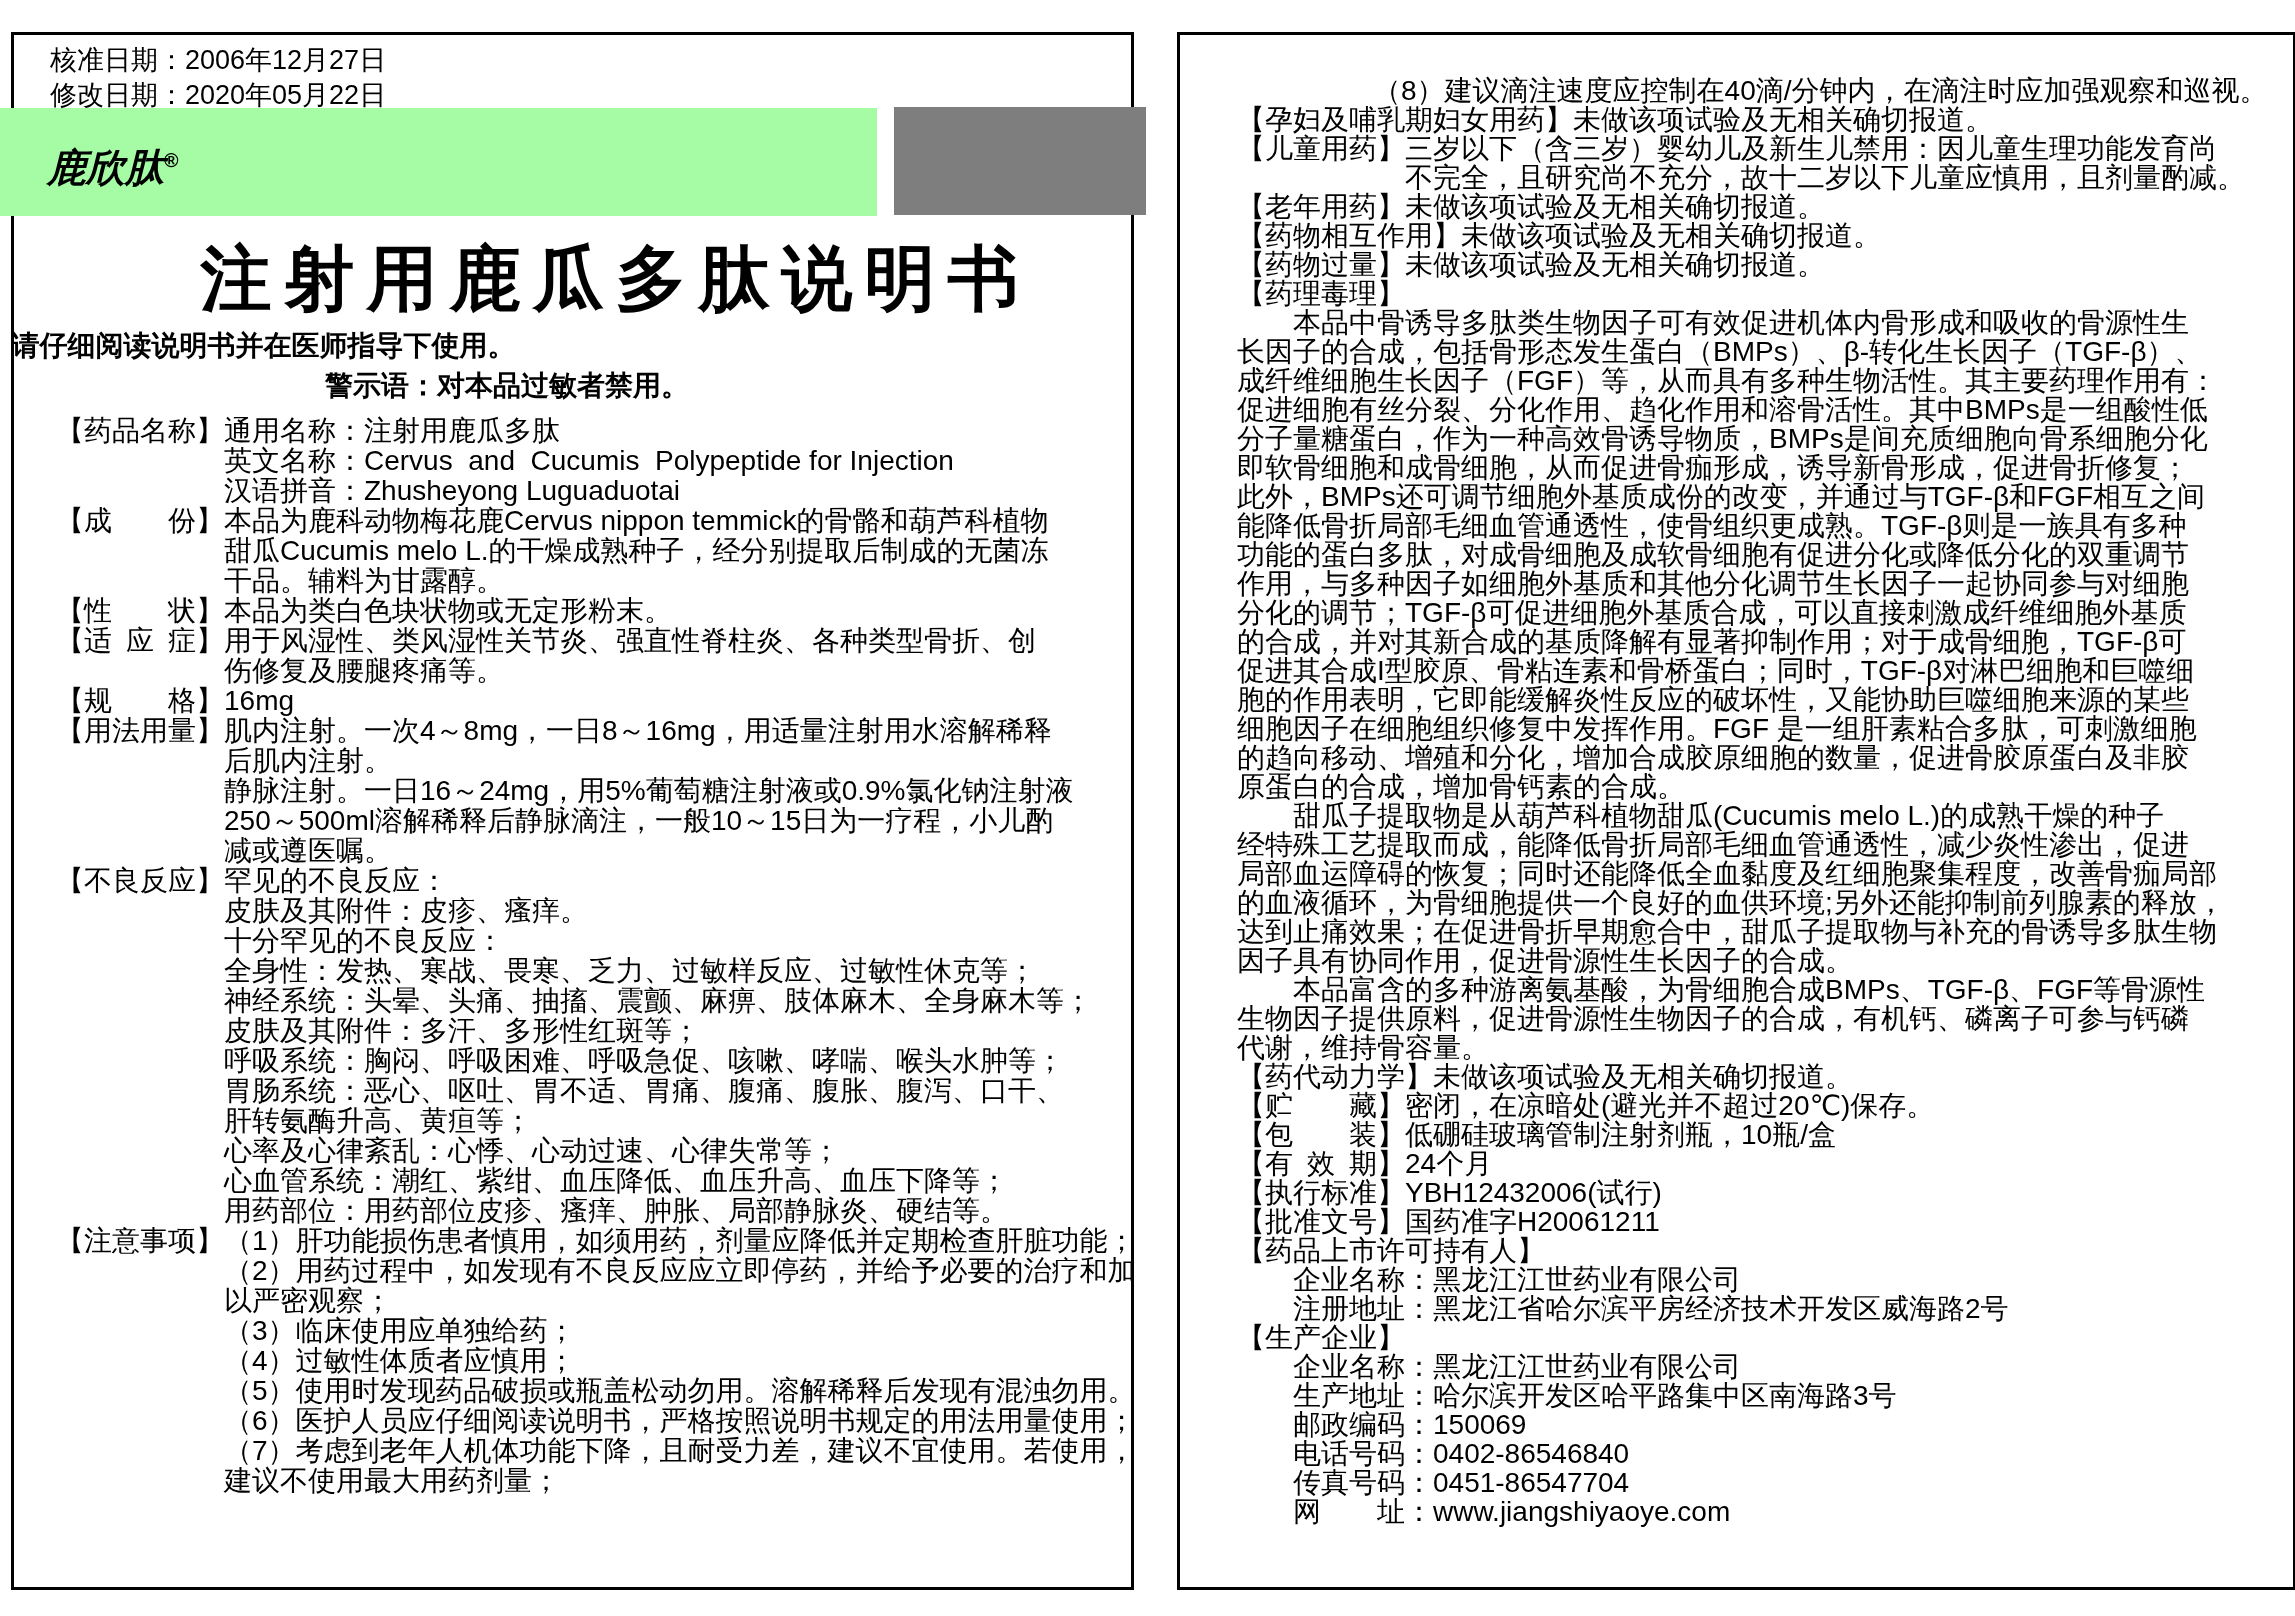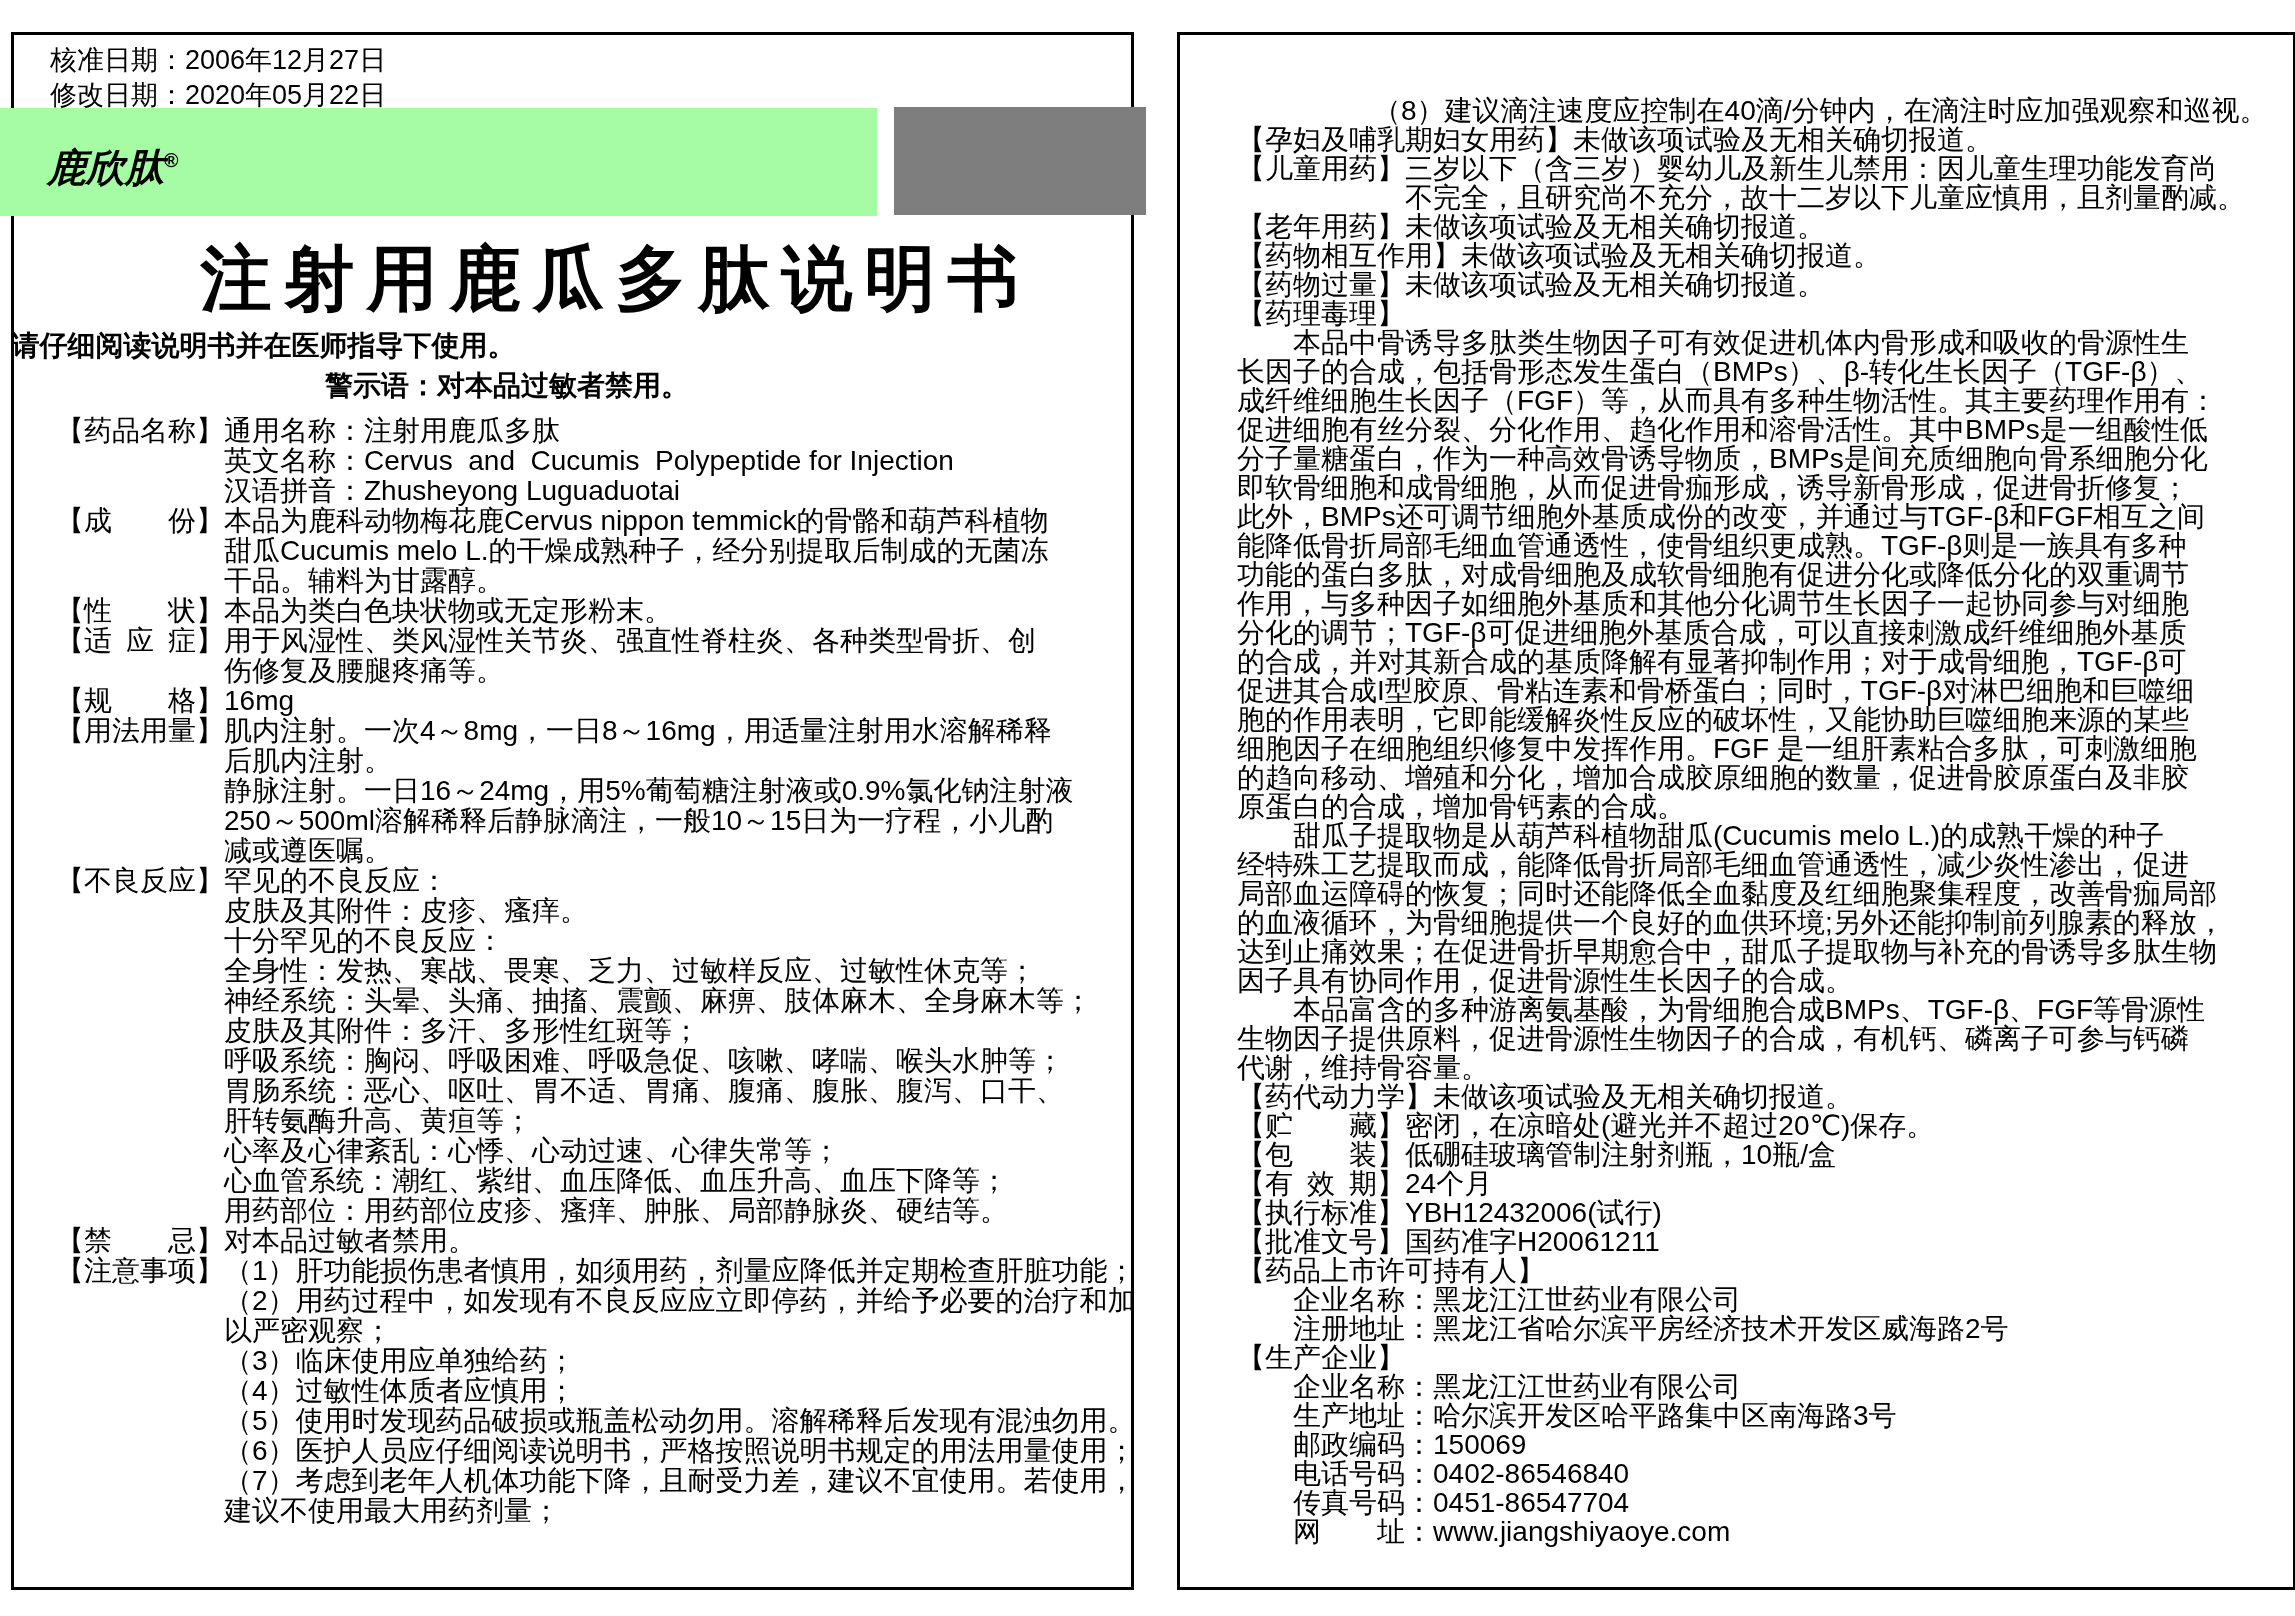--- a/index.html
+++ b/index.html
@@ -22,21 +22,21 @@
   #doc-title{left:11.4px;top:232px;width:1196px;text-align:center;font-size:71px;font-weight:bold;letter-spacing:12px;text-indent:12px;}
   #subtitle-1{left:11.4px;top:327px;width:1123px;font-size:28px;font-weight:bold;}
   #subtitle-2{left:11.4px;top:367px;width:991px;text-align:center;font-size:28px;font-weight:bold;}
   .body-block{position:absolute;z-index:3;font-size:28px;}
   #left-body{left:56px;top:416px;width:1064px;line-height:30px;}
   #right-body{left:1237px;top:76px;width:1053px;line-height:29px;}
   .ln{white-space:pre;height:inherit;}
   .i-a{margin-left:0;}
   .i-b{margin-left:168px;}
   .i-c{margin-left:56px;}
-  .i-d{margin-left:136px;margin-top:20px;}
+  .i-d{margin-left:136px;}
 </style>
 </head>
 <body>
 
 <div class="page" id="page-left" style="border-color: rgb(0, 0, 0);"></div>
 <div class="page" id="page-right" style="border-color: rgb(0, 0, 0);"></div>
 
 <div class="band" id="green-band" style="background: rgb(166, 252, 164);"></div>
 <div class="band" id="gray-block" style="background: rgb(126, 126, 126);"></div>
 
@@ -68,21 +68,20 @@
     <div class="ln i-b">十分罕见的不良反应：</div>
     <div class="ln i-b">全身性：发热、寒战、畏寒、乏力、过敏样反应、过敏性休克等；</div>
     <div class="ln i-b">神经系统：头晕、头痛、抽搐、震颤、麻痹、肢体麻木、全身麻木等；</div>
     <div class="ln i-b">皮肤及其附件：多汗、多形性红斑等；</div>
     <div class="ln i-b">呼吸系统：胸闷、呼吸困难、呼吸急促、咳嗽、哮喘、喉头水肿等；</div>
     <div class="ln i-b">胃肠系统：恶心、呕吐、胃不适、胃痛、腹痛、腹胀、腹泻、口干、</div>
     <div class="ln i-b">肝转氨酶升高、黄疸等；</div>
     <div class="ln i-b">心率及心律紊乱：心悸、心动过速、心律失常等；</div>
     <div class="ln i-b">心血管系统：潮红、紫绀、血压降低、血压升高、血压下降等；</div>
     <div class="ln i-b">用药部位：用药部位皮疹、瘙痒、肿胀、局部静脉炎、硬结等。</div>
-    <div class="ln i-a">【禁　　忌】对本品过敏者禁用。</div>
     <div class="ln i-a">【注意事项】（1）肝功能损伤患者慎用，如须用药，剂量应降低并定期检查肝脏功能；</div>
     <div class="ln i-b">（2）用药过程中，如发现有不良反应应立即停药，并给予必要的治疗和加</div>
     <div class="ln i-b">以严密观察；</div>
     <div class="ln i-b">（3）临床使用应单独给药；</div>
     <div class="ln i-b">（4）过敏性体质者应慎用；</div>
     <div class="ln i-b">（5）使用时发现药品破损或瓶盖松动勿用。溶解稀释后发现有混浊勿用。</div>
     <div class="ln i-b">（6）医护人员应仔细阅读说明书，严格按照说明书规定的用法用量使用；</div>
     <div class="ln i-b">（7）考虑到老年人机体功能下降，且耐受力差，建议不宜使用。若使用，</div>
     <div class="ln i-b">建议不使用最大用药剂量；</div>
   </div>

